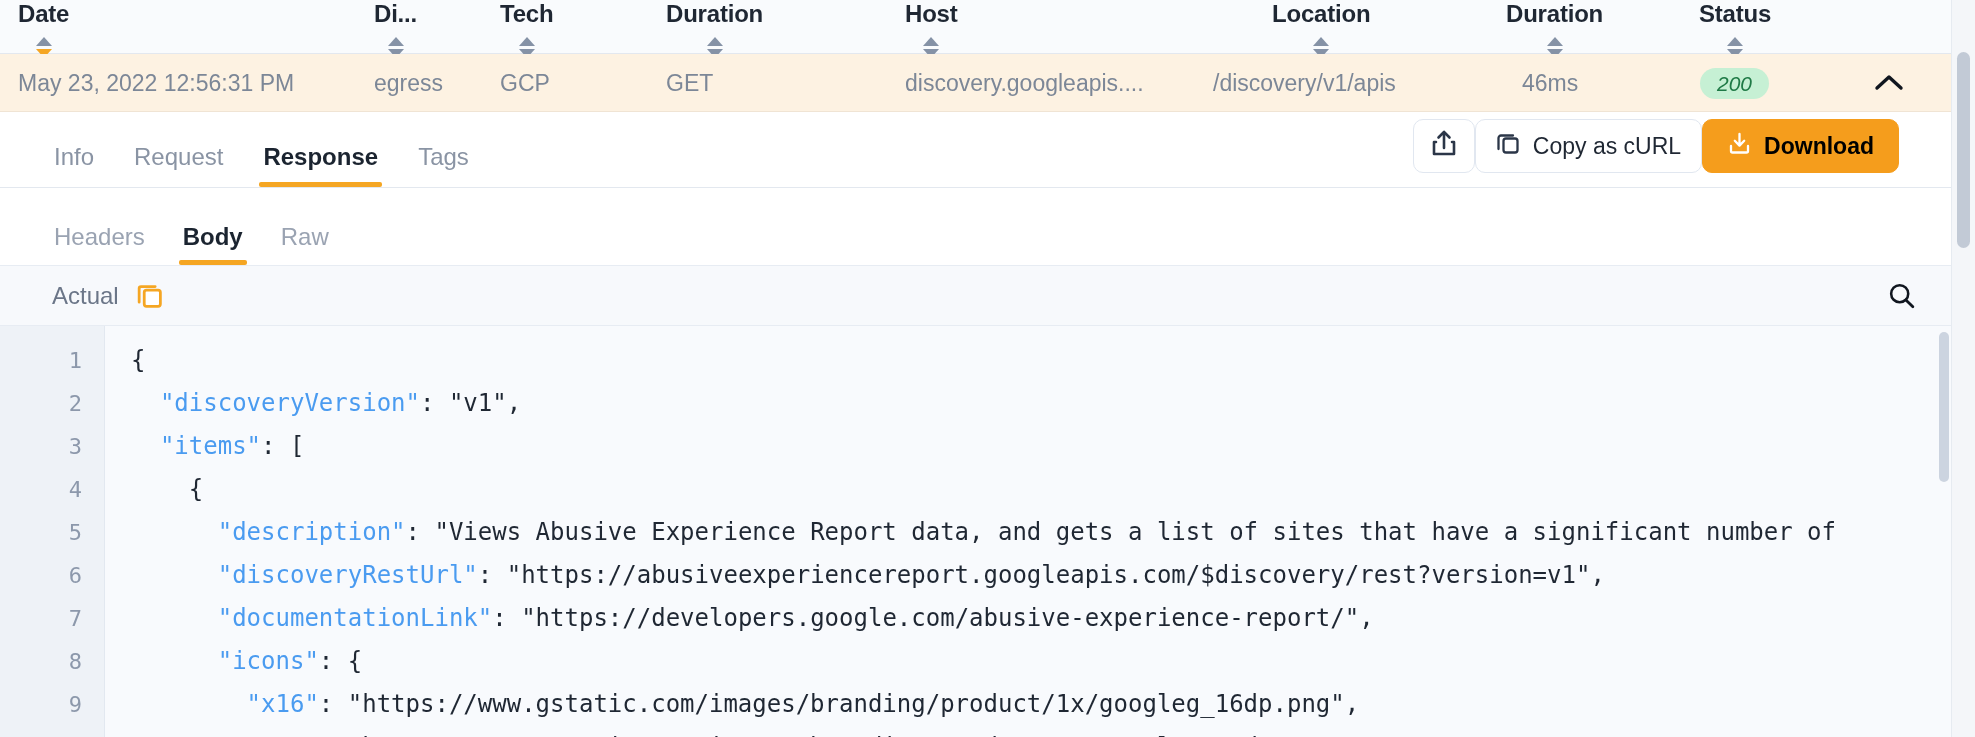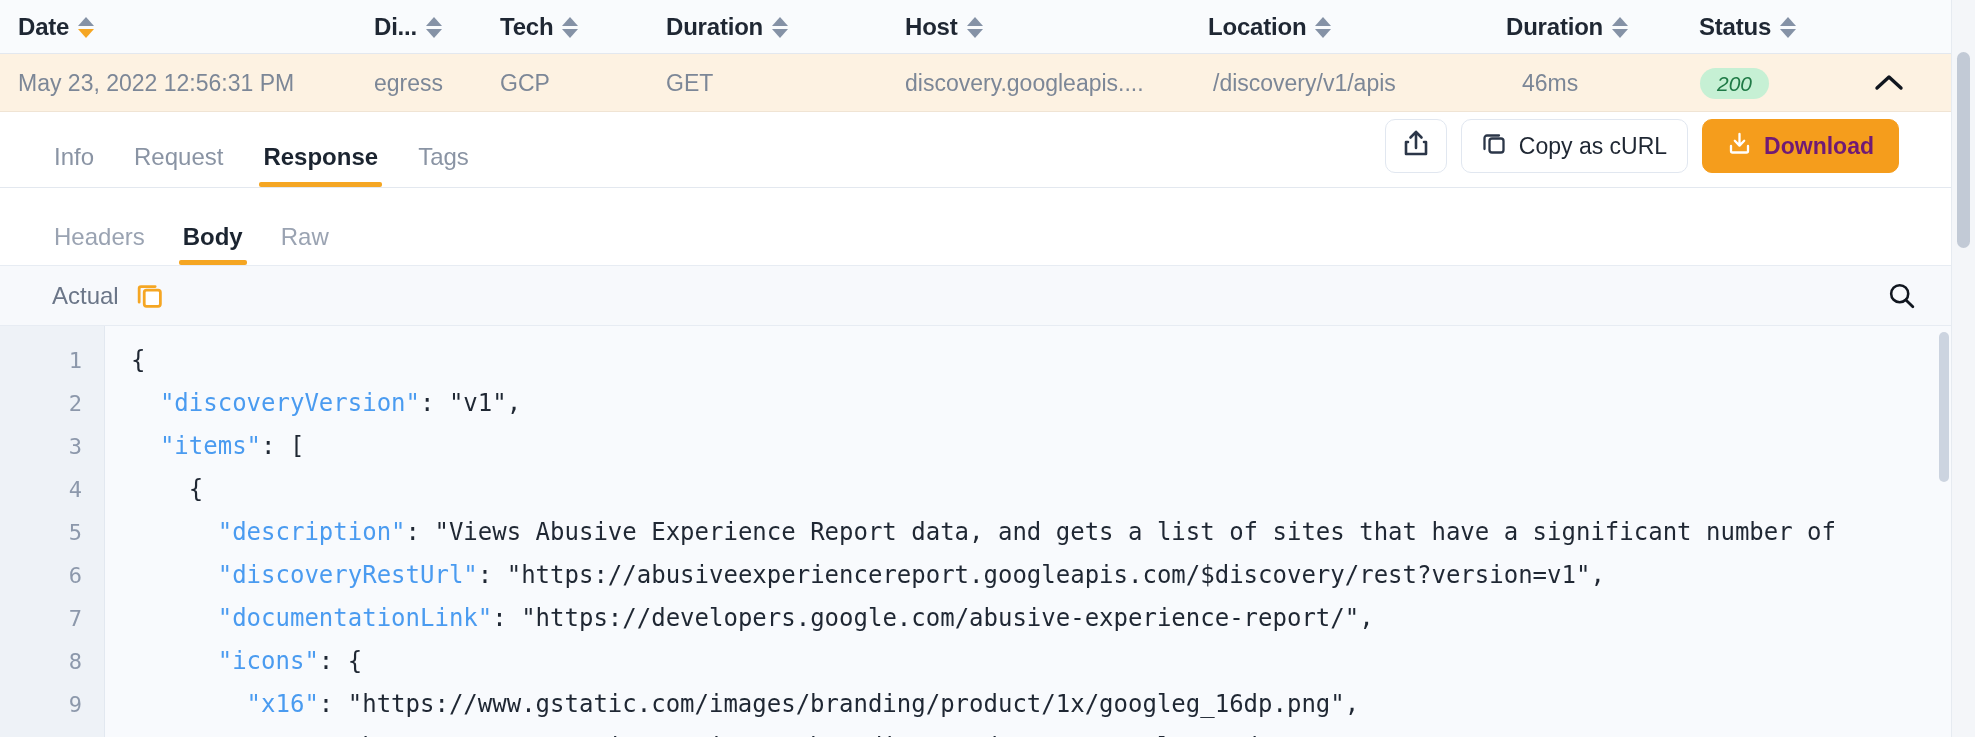--- a/index.html
+++ b/index.html
@@ -15,21 +15,21 @@
   .table-header {
     position: relative;
     height: 54px;
     background: #f9fbfd;
     border-bottom: 1px solid #e3e8ef;
     width: 1951px;
   }
   .col {
     position: absolute;
     top: 0; height: 54px;
-    display: flex; align-items: center; gap: 9px;
+    display: flex; align-items: center; gap: 9px; flex-direction: column;
   }
   .col-label {
     font-size: 24px; font-weight: 700; color: #1f2733;
     letter-spacing: -0.2px; white-space: nowrap;
   }
   .sort-ico { display:flex; flex-direction:column; gap:3px; }
   .sort-ico i {
     display:block; width:0; height:0;
     border-left: 8px solid transparent;
     border-right: 8px solid transparent;
@@ -77,32 +77,32 @@
     position: relative; cursor: pointer; white-space: nowrap;
   }
   .tab.active { color: #1b2430; font-weight: 700; }
   .tab.active::after {
     content: ""; position: absolute; left: -2px; right: -2px; bottom: 0;
     height: 5px; background: #f5a623; border-radius: 2px;
   }
 
   .actions {
     position: absolute; right: 52px; bottom: 14px;
-    display: flex; align-items: center; gap: 14px;
+    display: flex; align-items: center; 
   }
   .btn {
     display: flex; align-items: center; justify-content: center; gap: 12px;
     height: 54px; border-radius: 10px;
     border: 1px solid #e1e7f0; background: #fff;
     font-size: 23px; color: #1f2733; cursor: pointer;
     padding: 0 20px; white-space: nowrap;
   }
   .btn.icon-only { width: 62px; padding: 0; }
   .btn.primary {
-    background: #f59d1c; border-color: #f59d1c; color: #701a75;
+    background: #f59d1c; border-color: #f59d1c; color: #000000;
     font-weight: 600; padding: 0 24px;
   }
 
   .subtabs-row {
     height: 78px; display: flex; align-items: flex-end;
     padding: 0 52px; border-bottom: 1px solid #e7ecf3;
   }
   .subtab {
     font-size: 24px; color: #9aa3b2;
     padding: 0 2px 14px 2px; margin-right: 34px;
@@ -210,21 +210,21 @@
           <i class="down"></i>
         </span>
       </div>
       <div class="col" style="left: 905px;">
         <span class="col-label">Host</span>
         <span class="sort-ico">
           <i class="up"></i>
           <i class="down"></i>
         </span>
       </div>
-      <div class="col" style="left: 1208px;">
+      <div class="col" style="left: 1272px;">
         <span class="col-label">Location</span>
         <span class="sort-ico">
           <i class="up"></i>
           <i class="down"></i>
         </span>
       </div>
       <div class="col" style="left: 1506px;">
         <span class="col-label">Duration</span>
         <span class="sort-ico">
           <i class="up"></i>

